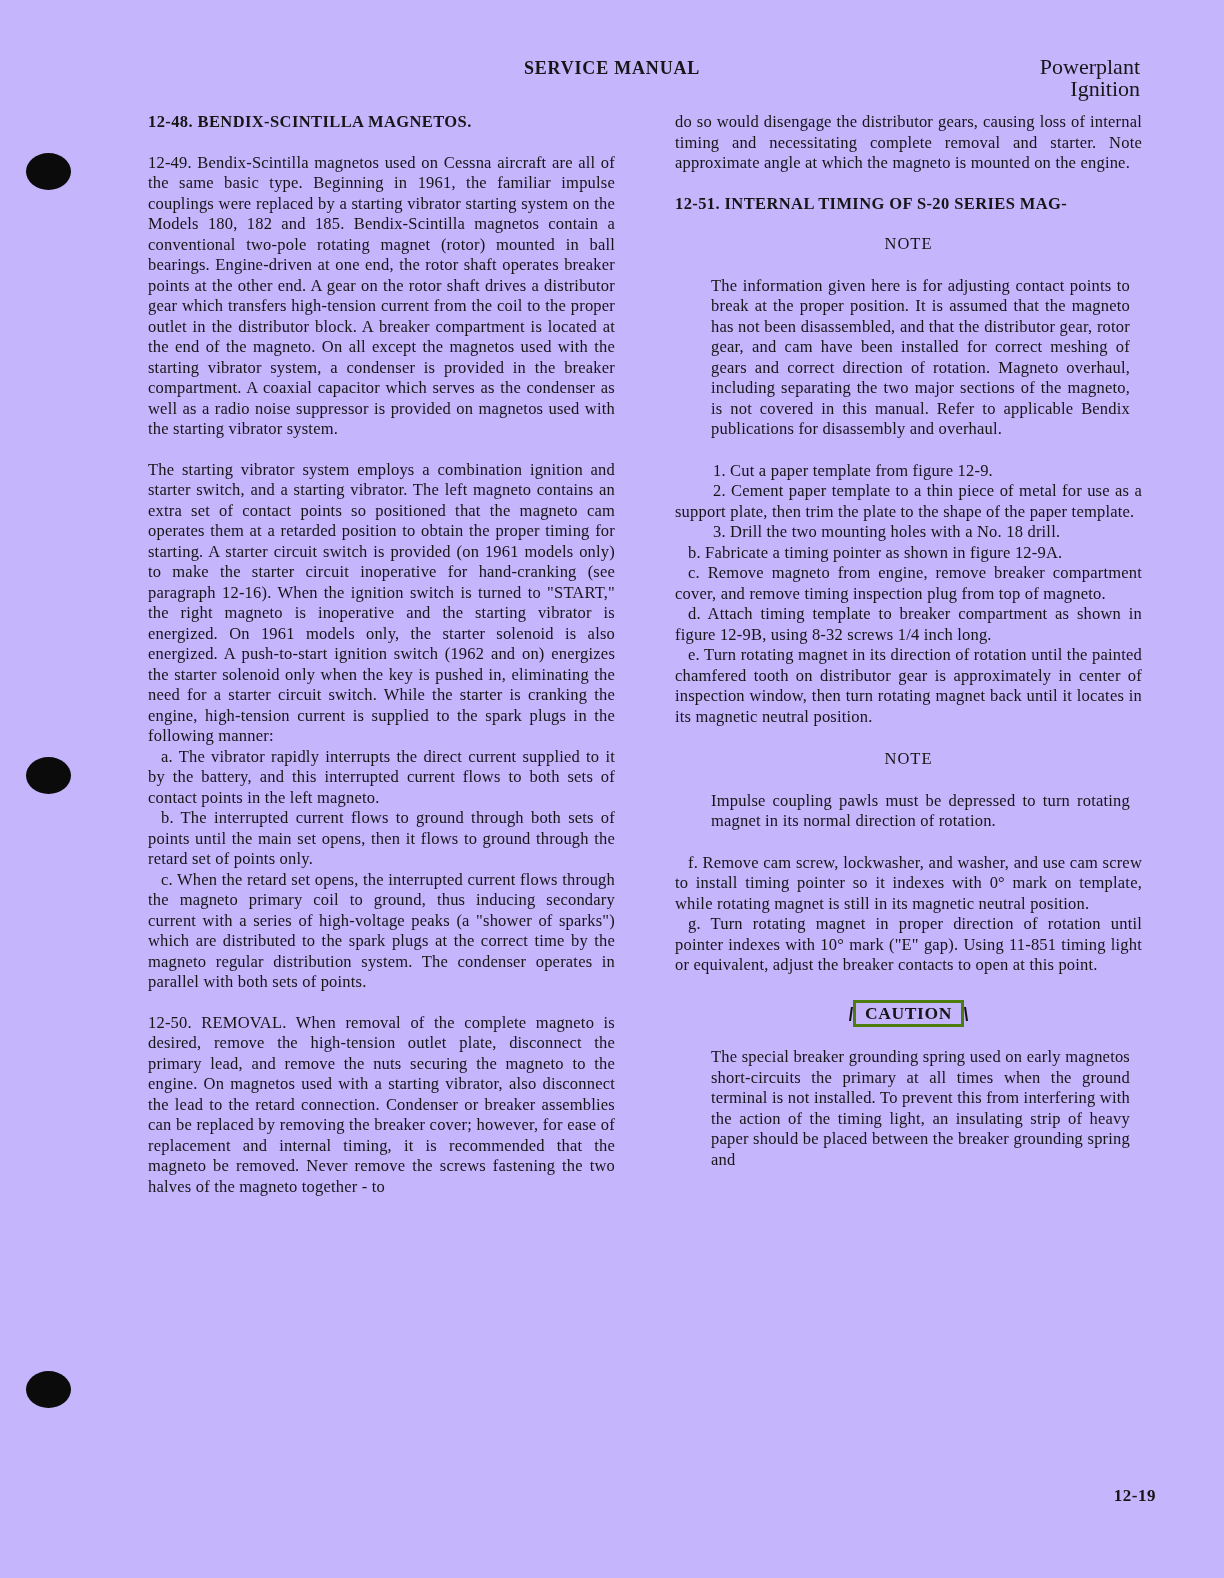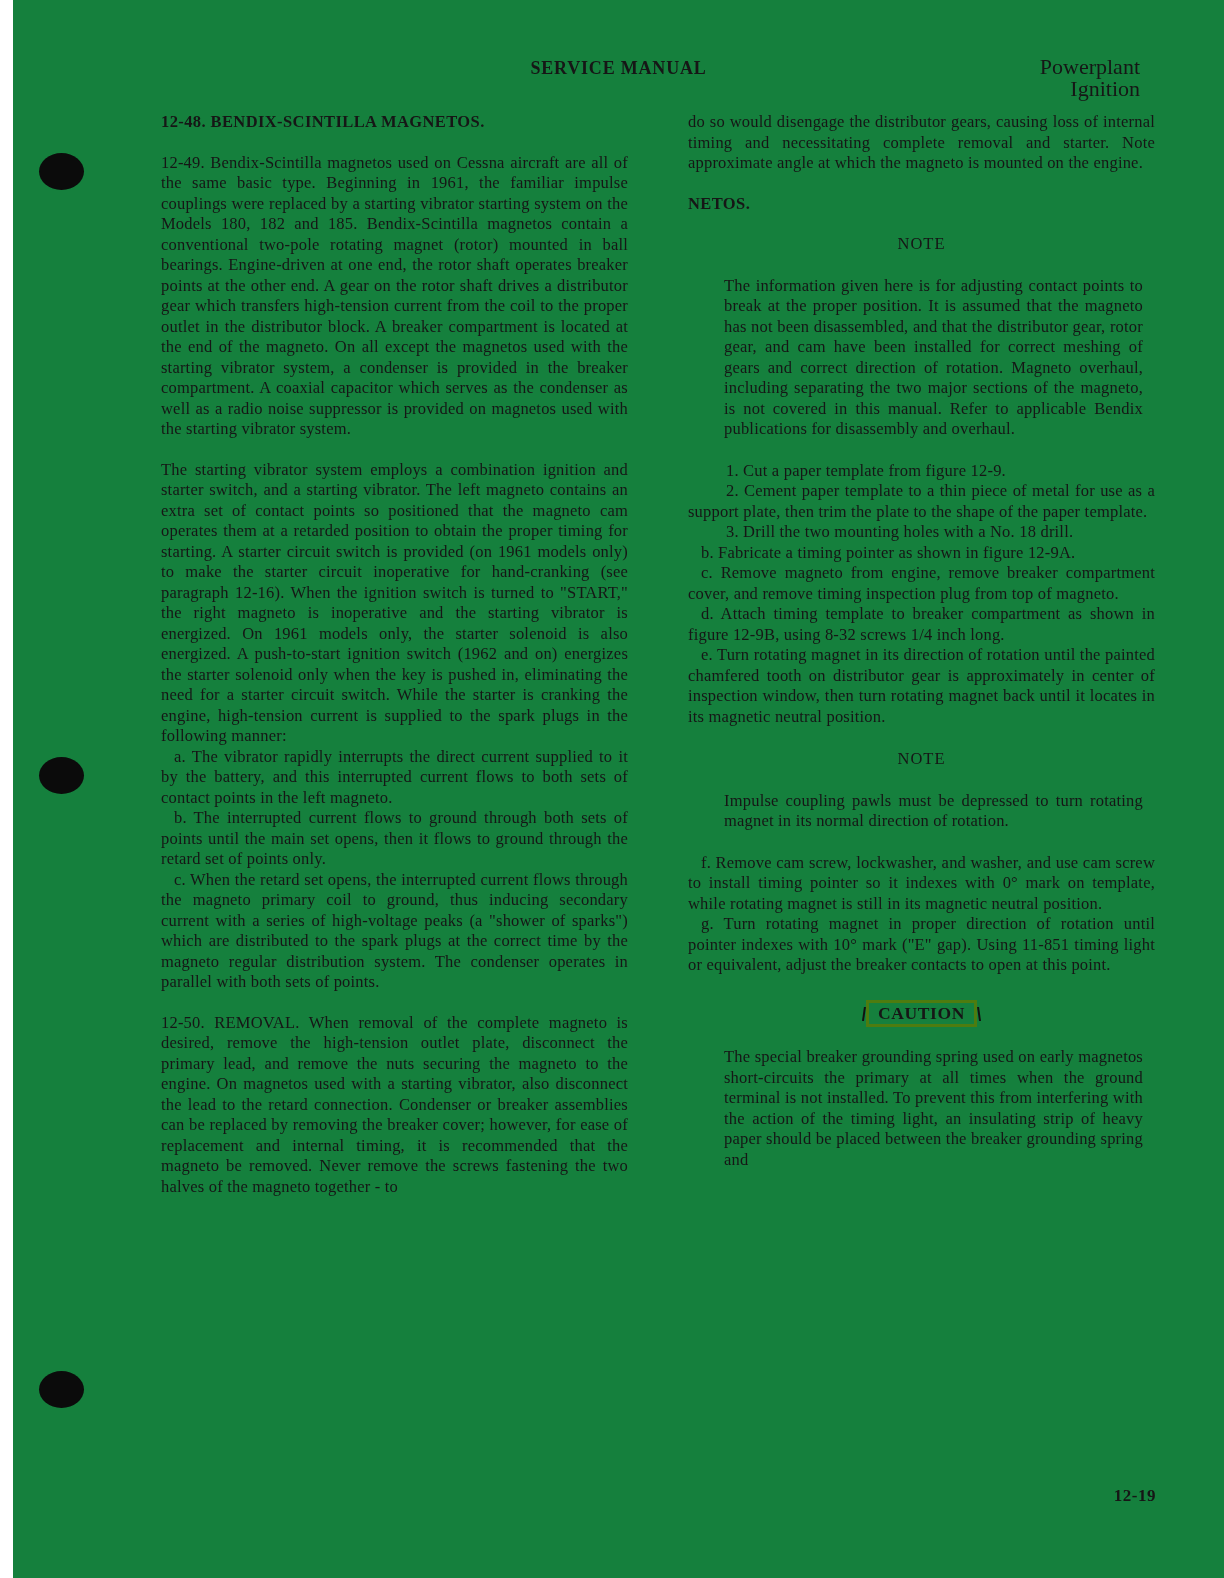--- a/index.html
+++ b/index.html
@@ -4,21 +4,21 @@
 <style>
   * { box-sizing: border-box; }
   html, body { margin: 0; padding: 0; }
   body {
     width: 1224px; height: 1578px;
     background: #ffffff;
     position: relative;
     font-family: "Liberation Serif", "DejaVu Serif", serif;
     color: #161616;
   }
-  .page { position: absolute; inset: 0; overflow: hidden; background: #15803d; margin-left: 13px; }
+  .page { position: absolute; inset: 0; overflow: hidden; background: #c4b5fd; }
 
   
   .hole {
     position: absolute; left: 26px;
     width: 45px; height: 37px;
     background: #0b0b0b; border-radius: 50%;
   }
   .hole1 { top: 153px; }
   .hole2 { top: 757px; }
   .hole3 { top: 1371px; }
@@ -107,21 +107,21 @@
       <p class="tight">The starting vibrator system employs a combination ignition and starter switch, and a starting vibrator.  The left magneto contains an extra set of contact points so positioned that the magneto cam operates them at a retarded position to obtain the proper timing for starting.  A starter circuit switch is provided (on 1961 models only) to make the starter circuit inoperative for hand-cranking (see paragraph 12-16).  When the ignition switch is turned to "START," the right magneto is inoperative and the starting vibrator is energized.  On 1961 models only, the starter solenoid is also energized.  A push-to-start ignition switch (1962 and on) energizes the starter solenoid only when the key is pushed in, eliminating the need for a starter circuit switch.  While the starter is cranking the engine, high-tension current is supplied to the spark plugs in the following manner:</p>
       <p class="step">a.  The vibrator rapidly interrupts the direct current supplied to it by the battery, and this interrupted current flows to both sets of contact points in the left magneto.</p>
       <p class="step">b.  The interrupted current flows to ground through both sets of points until the main set opens, then it flows to ground through the retard set of points only.</p>
       <p class="step mb">c.  When the retard set opens, the interrupted current flows through the magneto primary coil to ground, thus inducing secondary current with a series of high-voltage peaks (a "shower of sparks") which are distributed to the spark plugs at the correct time by the magneto regular distribution system.  The condenser operates in parallel with both sets of points.</p>
       <p>12-50.  REMOVAL.  When removal of the complete magneto is desired, remove the high-tension outlet plate, disconnect the primary lead, and remove the nuts securing the magneto to the engine.  On magnetos used with a starting vibrator, also disconnect the lead to the retard connection.  Condenser or breaker assemblies can be replaced by removing the breaker cover; however, for ease of replacement and internal timing, it is recommended that the magneto be removed.  Never remove the screws fastening the two halves of the magneto together - to</p>
     </div>
 
     <div class="col">
       <p>do so would disengage the distributor gears, causing loss of internal timing and necessitating complete removal and starter.  Note approximate angle at which the magneto is mounted on the engine.</p>
       <div class="h blk">
-        <div>NETOS.</div>
+        <div>12-51.  INTERNAL TIMING OF S-20 SERIES MAG-</div>
       </div>
       <p class="note-label">NOTE</p>
       <p class="note-text">The information given here is for adjusting contact points to break at the proper position.  It is assumed that the magneto has not been disassembled, and that the distributor gear, rotor gear, and cam have been installed for correct meshing of gears and correct direction of rotation.  Magneto overhaul, including separating the two major sections of the magneto, is not covered in this manual.  Refer to applicable Bendix publications for disassembly and overhaul.</p>
       <p class="substep">1.  Cut a paper template from figure 12-9.</p>
       <p class="substep">2.  Cement paper template to a thin piece of metal for use as a support plate, then trim the plate to the shape of the paper template.</p>
       <p class="substep">3.  Drill the two mounting holes with a No. 18 drill.</p>
       <p class="step">b.  Fabricate a timing pointer as shown in figure 12-9A.</p>
       <p class="step">c.  Remove magneto from engine, remove breaker compartment cover, and remove timing inspection plug from top of magneto.</p>
       <p class="step">d.  Attach timing template to breaker compartment as shown in figure 12-9B, using 8-32 screws 1/4 inch long.</p>
       <p class="step">e.  Turn rotating magnet in its direction of rotation until the painted chamfered tooth on distributor gear is approximately in center of inspection window, then turn rotating magnet back until it locates in its magnetic neutral position.</p>

